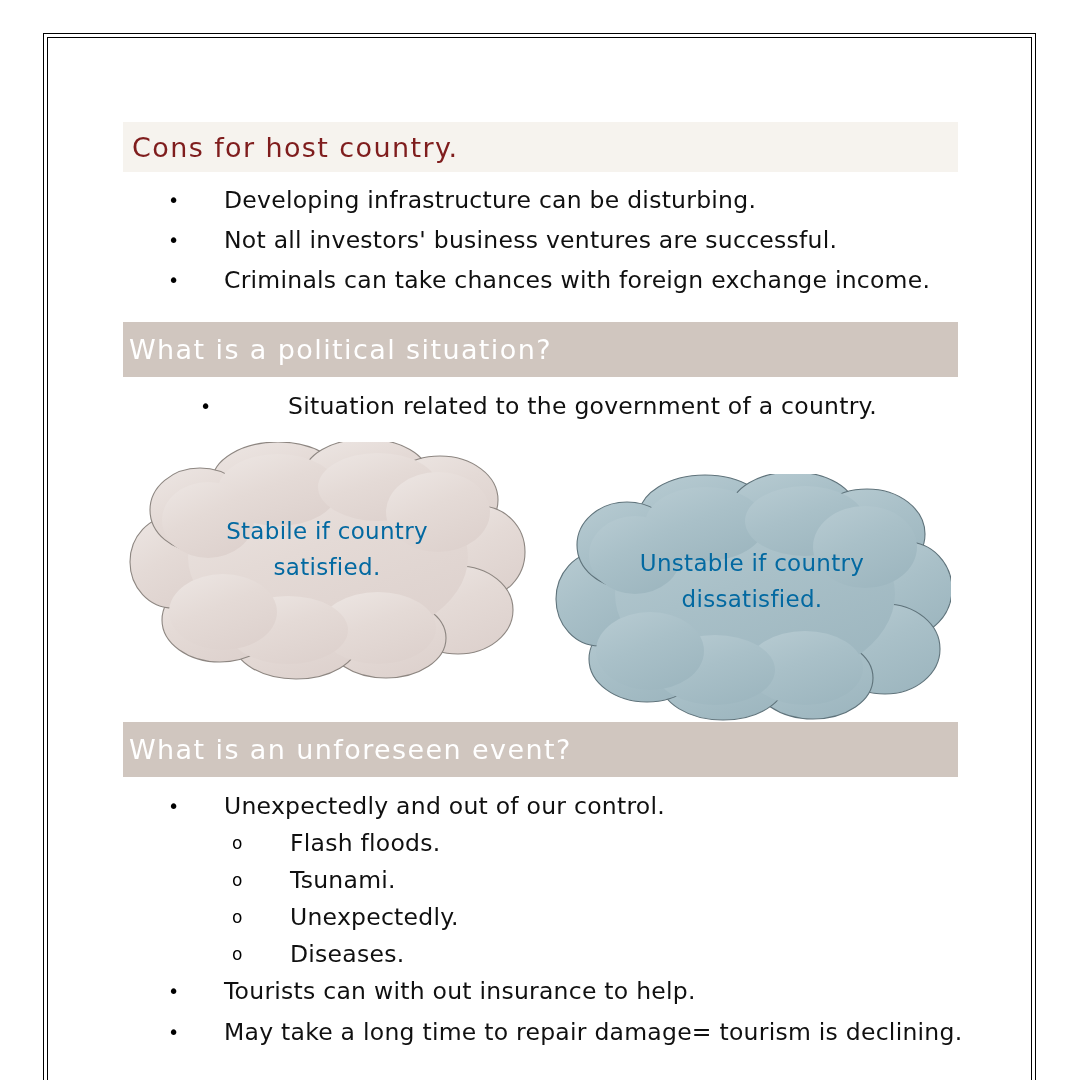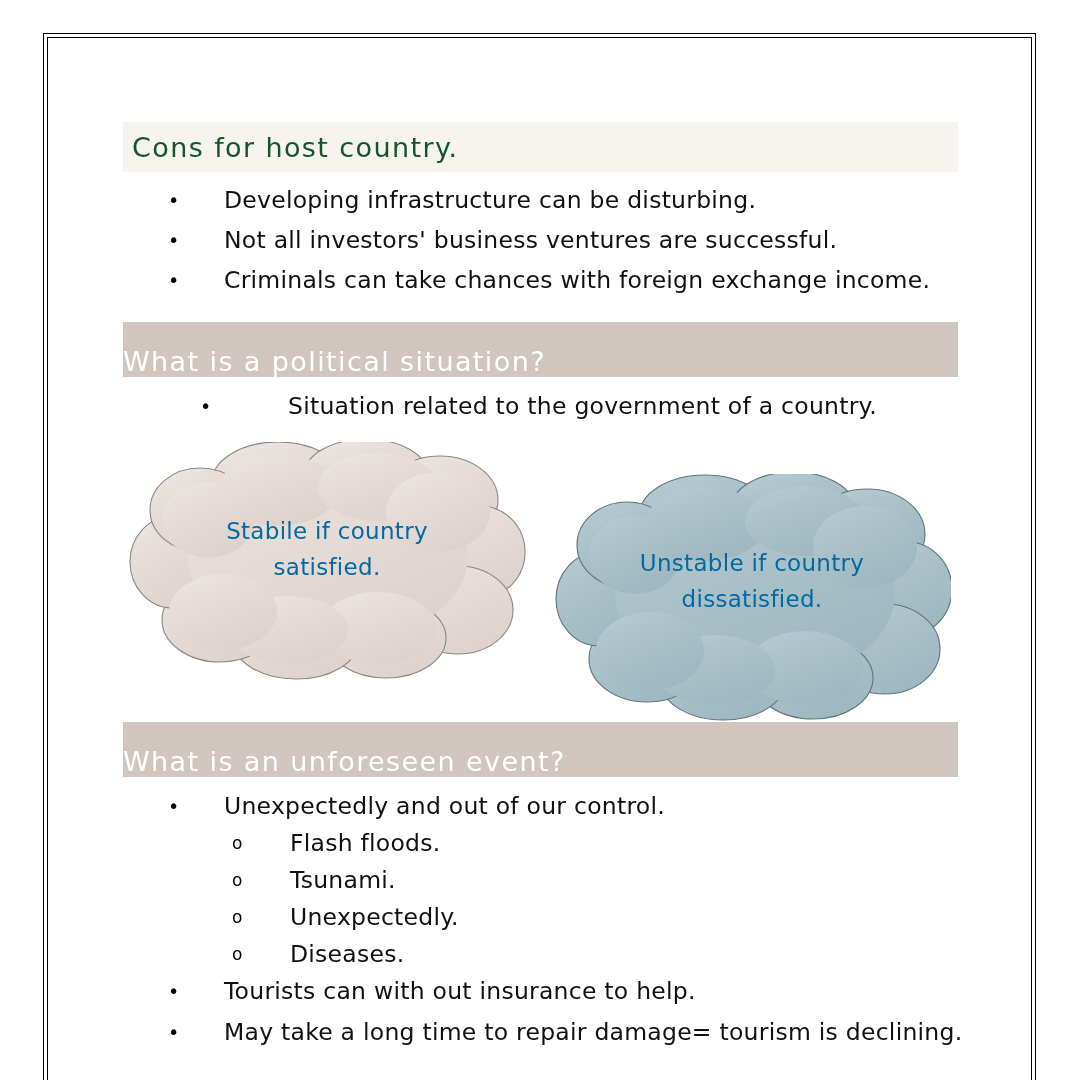--- a/index.html
+++ b/index.html
@@ -60,27 +60,27 @@
     width: 835px;
     box-sizing: border-box;
     display: flex;
     align-items: center;
     font-family: "DejaVu Sans", sans-serif;
     font-size: 27px;
     letter-spacing: 1.4px;
   }
   .heading-bar.cream {
     background: #f6f3ee;
-    color: #14532d;
+    color: #7f1d1d;
     padding-left: 9px;
   }
   .heading-bar.taupe {
     background: #d0c6bf;
     color: #ffffff;
-    align-items: flex-end;
+    padding-left: 6px;
   }
 
   
   .bullet-list {
     position: absolute;
     margin: 0;
     padding: 0;
     list-style: none;
   }
   .bullet-row {

